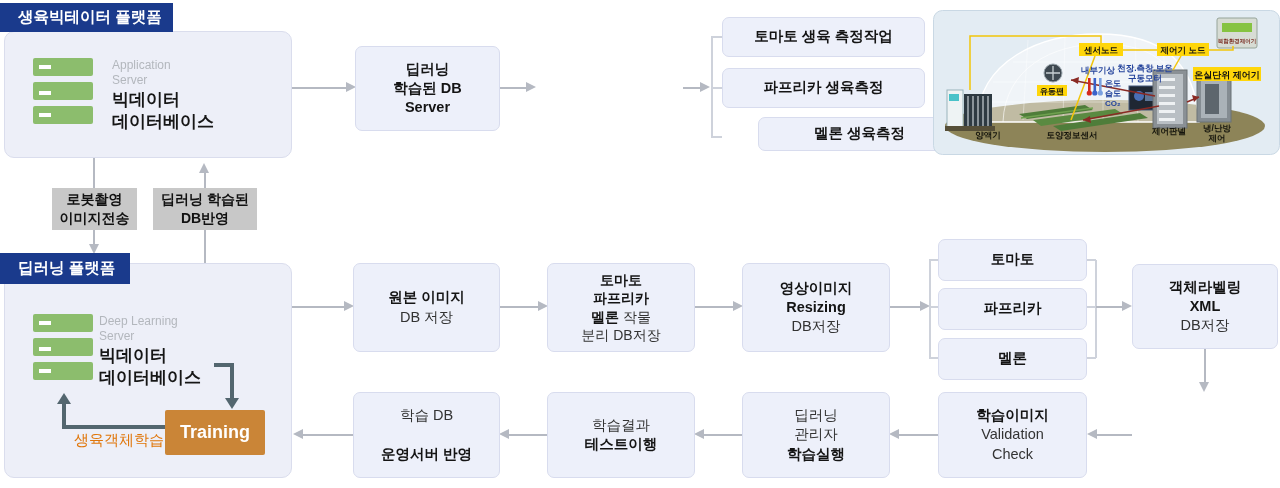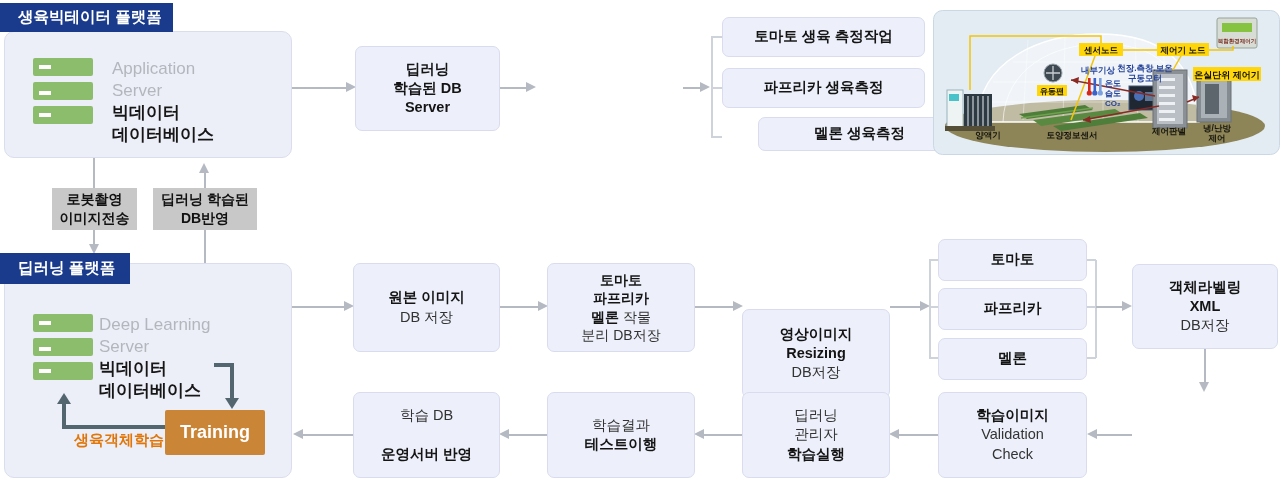--- a/index.html
+++ b/index.html
@@ -22,25 +22,25 @@
   .tr{position:absolute;width:0;height:0;border-top:5.5px solid transparent;border-bottom:5.5px solid transparent;border-left:10px solid #b5b9c2;}
   .tl{position:absolute;width:0;height:0;border-top:5.5px solid transparent;border-bottom:5.5px solid transparent;border-right:10px solid #b5b9c2;}
   .td{position:absolute;width:0;height:0;border-left:5.5px solid transparent;border-right:5.5px solid transparent;border-top:10px solid #b5b9c2;}
   .tu{position:absolute;width:0;height:0;border-left:5.5px solid transparent;border-right:5.5px solid transparent;border-bottom:10px solid #b5b9c2;}
   .dhl{position:absolute;height:4px;background:#53666f;}
   .dvl{position:absolute;width:4px;background:#53666f;}
   .dtd{position:absolute;width:0;height:0;border-left:7px solid transparent;border-right:7px solid transparent;border-top:11px solid #53666f;}
   .dtu{position:absolute;width:0;height:0;border-left:7px solid transparent;border-right:7px solid transparent;border-bottom:11px solid #53666f;}
   .srv{position:absolute;display:flex;align-items:flex-start;}
   .servtext{text-align:left;}
-  .servtext .en{color:#b3b7bd;font-size:17px;line-height:1.28;}
+  .servtext .en{color:#b3b7bd;font-size:12px;line-height:1.28;}
   .servtext .ko{font-weight:bold;font-size:17px;line-height:1.3;color:#161616;}
   .training{position:absolute;background:#ca8537;color:#ffffff;font-weight:bold;font-size:18px;
             display:flex;align-items:center;justify-content:center;border-radius:2px;}
-  .caption-orange{position:absolute;color:#e0760a;font-weight:bold;font-size:15px;white-space:nowrap;}
+  .caption-orange{position:absolute;color:#e0760a;font-weight:normal;font-size:15px;white-space:nowrap;}
   svg text{font-family:"Liberation Sans",sans-serif;}
 </style>
 </head>
 <body>
 
 <div id="canvas">
 
   <div class="platform" style="left:4px;top:31px;width:288px;height:127px;"></div>
   <div class="badge" style="left:0;top:3px;width:173px;height:29px;">
     <span>생육빅테이터 플랫폼</span>
@@ -259,21 +259,21 @@
   <div class="hl" style="left:500px;top:306px;width:38px;"></div>
   <div class="tr" style="left:538px;top:301px;"></div>
   <div class="box" style="left:547px;top:263px;width:148px;height:89px;font-size:14px;line-height:1.3;">
     <div class="ln b">토마토</div>
     <div class="ln b">파프리카</div>
     <div class="ln"><span class="b">멜론</span><span> 작물</span></div>
     <div class="ln">분리 DB저장</div>
   </div>
   <div class="hl" style="left:695px;top:306px;width:38px;"></div>
   <div class="tr" style="left:733px;top:301px;"></div>
-  <div class="box" style="left:742px;top:263px;width:148px;height:89px;margin-top:46px;">
+  <div class="box" style="left:742px;top:263px;width:148px;height:89px;">
     <div class="ln b">영상이미지</div>
     <div class="ln b">Resizing</div>
     <div class="ln">DB저장</div>
   </div>
   <div class="hl" style="left:890px;top:306px;width:30px;"></div>
   <div class="tr" style="left:920px;top:301px;"></div>
 
   <div class="brv" style="left:929px;top:260px;height:98px;"></div>
   <div class="brh" style="left:929px;top:259px;width:9px;"></div>
   <div class="brh" style="left:929px;top:306px;width:9px;"></div>

